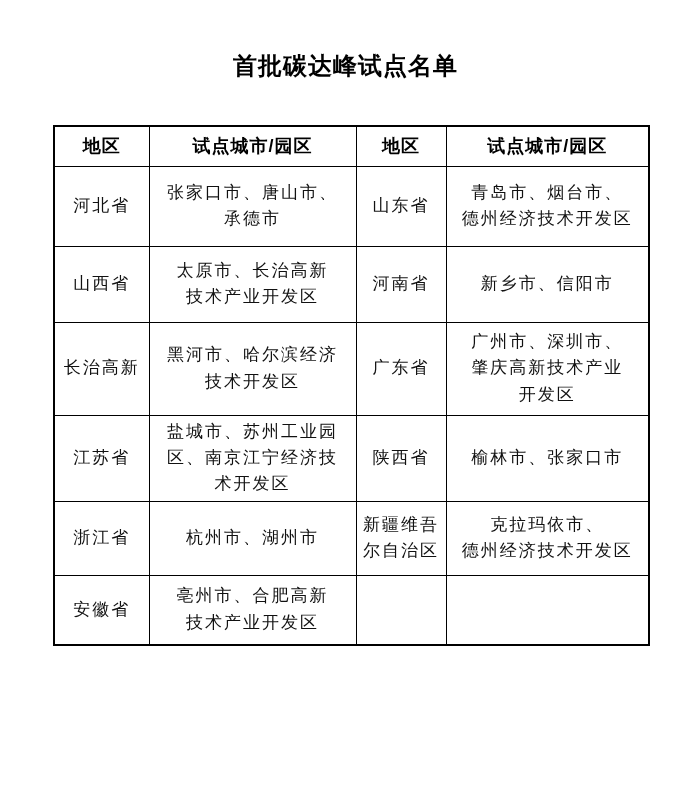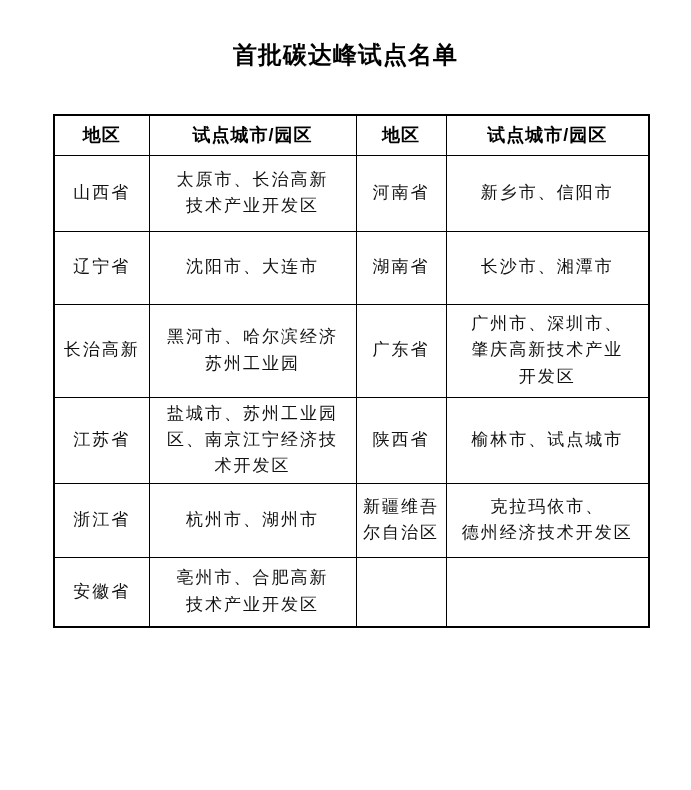--- a/index.html
+++ b/index.html
@@ -11,21 +11,21 @@
     font-family: "Liberation Serif", serif;
     color: #1a1a1a;
   }
   .page {
     width: 691px;
     height: 790px;
     background: #ffffff;
     overflow: hidden;
   }
   .doc-title {
-    margin-top: 40px;
+    margin-top: 51px;
     text-align: center;
     font-size: 24px;
     font-weight: bold;
     letter-spacing: 1px;
     line-height: 30px;
     font-family: "Liberation Serif", serif;
     color: #000000;
   }
   table.pilot-table {
     border-collapse: collapse;
@@ -85,49 +85,51 @@
     </colgroup>
     <thead>
       <tr class="hdr">
         <th>地区</th>
         <th>试点城市/园区</th>
         <th>地区</th>
         <th>试点城市/园区</th>
       </tr>
     </thead>
     <tbody>
+      <tr class="r1">
+        <td>河北省</td>
+        <td>张家口市、唐山市、
+承德市</td>
+        <td>山东省</td>
+        <td>青岛市、烟台市、
+德州经济技术开发区</td>
+      </tr>
       <tr class="r2">
         <td>山西省</td>
         <td>太原市、长治高新
 技术产业开发区</td>
         <td>河南省</td>
         <td>新乡市、信阳市</td>
       </tr>
-      <tr class="r4">
-        <td>辽宁省</td>
-        <td>沈阳市、大连市</td>
-        <td>湖南省</td>
-        <td>长沙市、湘潭市</td>
-      </tr>
       <tr class="r5">
         <td>长治高新</td>
         <td>黑河市、哈尔滨经济
-苏州工业园</td>
+技术开发区</td>
         <td>广东省</td>
         <td>广州市、深圳市、
 肇庆高新技术产业
 开发区</td>
       </tr>
       <tr class="r6">
         <td>江苏省</td>
         <td>盐城市、苏州工业园
 区、南京江宁经济技
 术开发区</td>
         <td>陕西省</td>
-        <td>榆林市、试点城市</td>
+        <td>榆林市、张家口市</td>
       </tr>
       <tr class="r7">
         <td>浙江省</td>
         <td>杭州市、湖州市</td>
         <td>新疆维吾
 尔自治区</td>
         <td>克拉玛依市、
 德州经济技术开发区</td>
       </tr>
       <tr class="r8">

